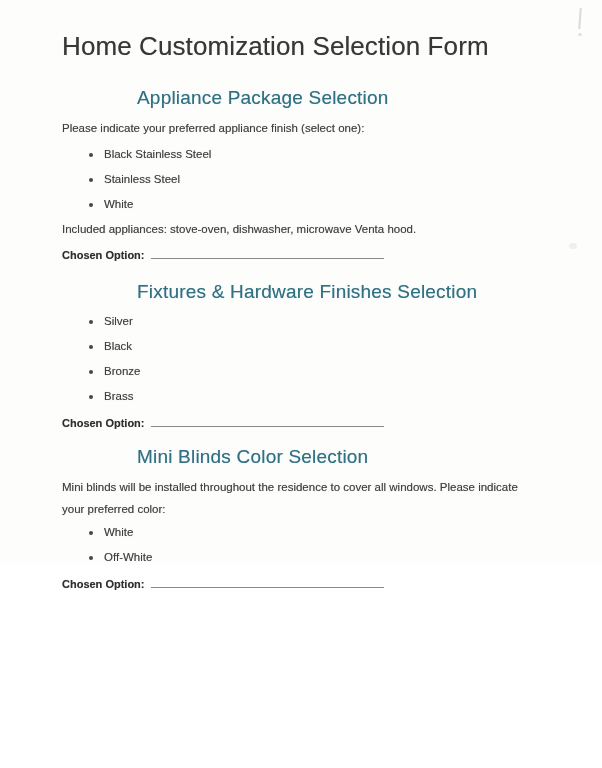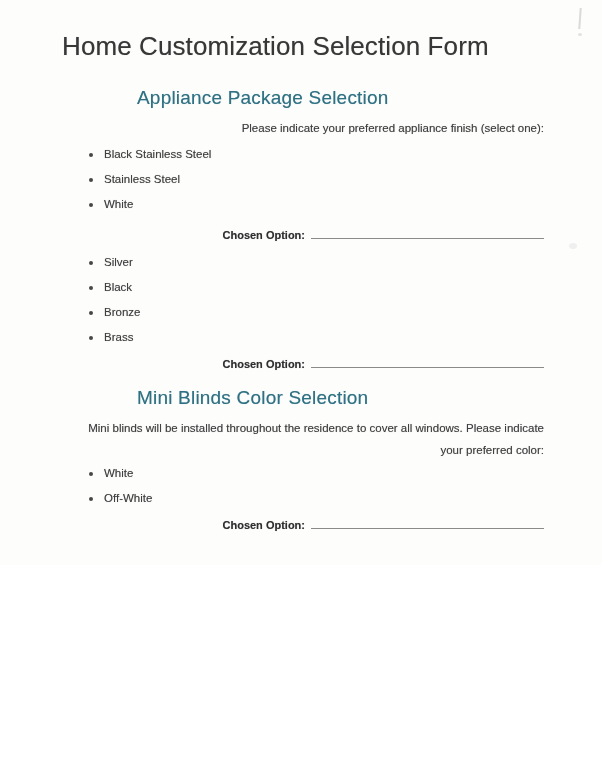--- a/index.html
+++ b/index.html
@@ -38,21 +38,20 @@
     text-shadow: 0 0 0.7px rgba(47,113,131,0.5);
   }
   .s1 .section-heading { margin-top: 27px; }
   .s2 .section-heading { margin-top: 18px; }
   .s3 .section-heading { margin-top: 15px; }
   p { margin: 0; }
   .intro, .note, .chosen {
     font-size: 11.5px;
     line-height: 16px;
     color: #3f3f3f;
-    text-align: right;
   }
   .s1 .intro { margin-top: 12px; }
   .s2 .intro { margin-top: 10px; }
   .s3 .intro { margin-top: 9px; line-height: 22px; }
   .s3 .intro + .intro { margin-top: 0; }
   ul.opts {
     list-style: none;
     margin: 4px; padding: 0;
   }
   .s1 ul.opts { margin-top: 6px; }
@@ -133,26 +132,28 @@
       </li>
       <li class="opt">
         <span class="dot"></span>
         <span>Stainless Steel</span>
       </li>
       <li class="opt">
         <span class="dot"></span>
         <span>White</span>
       </li>
     </ul>
+    <p class="note">Included appliances: stove-oven, dishwasher, microwave Venta hood.</p>
     <div class="chosen">
       <span class="chosen-label">Chosen Option:</span><span class="blank-line"></span>
     </div>
   </section>
 
   <section class="section s2">
+    <h2 class="section-heading">Fixtures &amp; Hardware Finishes Selection</h2>
     <ul class="opts">
       <li class="opt">
         <span class="dot"></span>
         <span>Silver</span>
       </li>
       <li class="opt">
         <span class="dot"></span>
         <span>Black</span>
       </li>
       <li class="opt">

